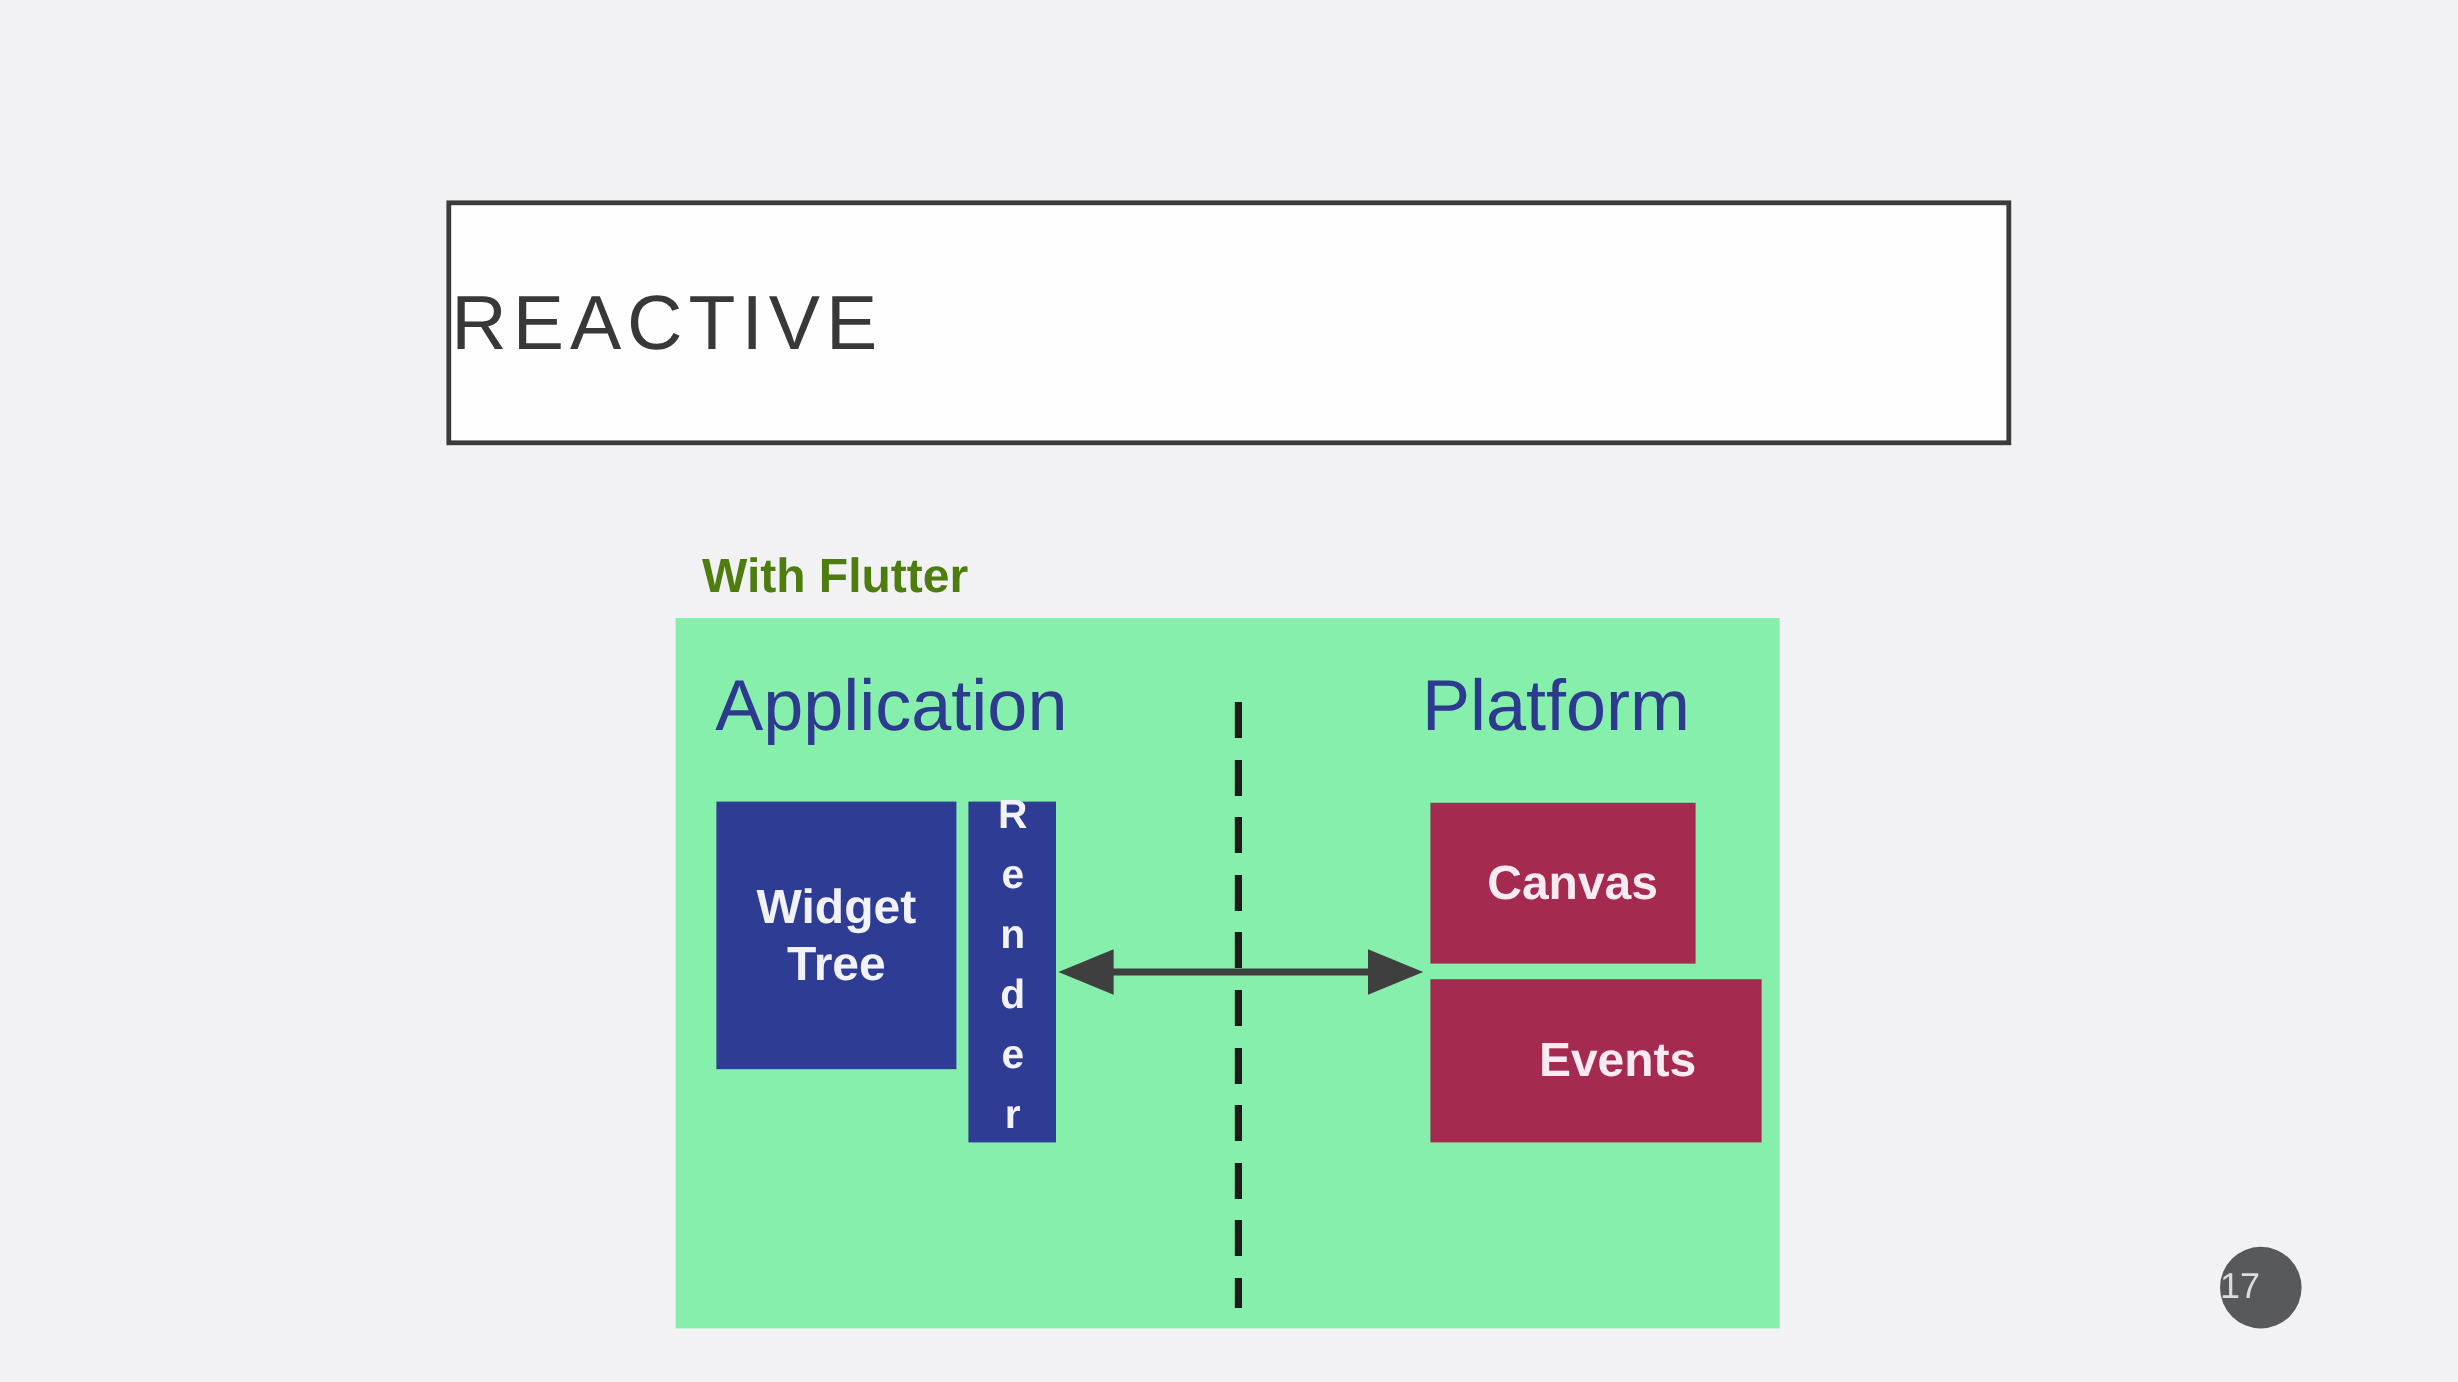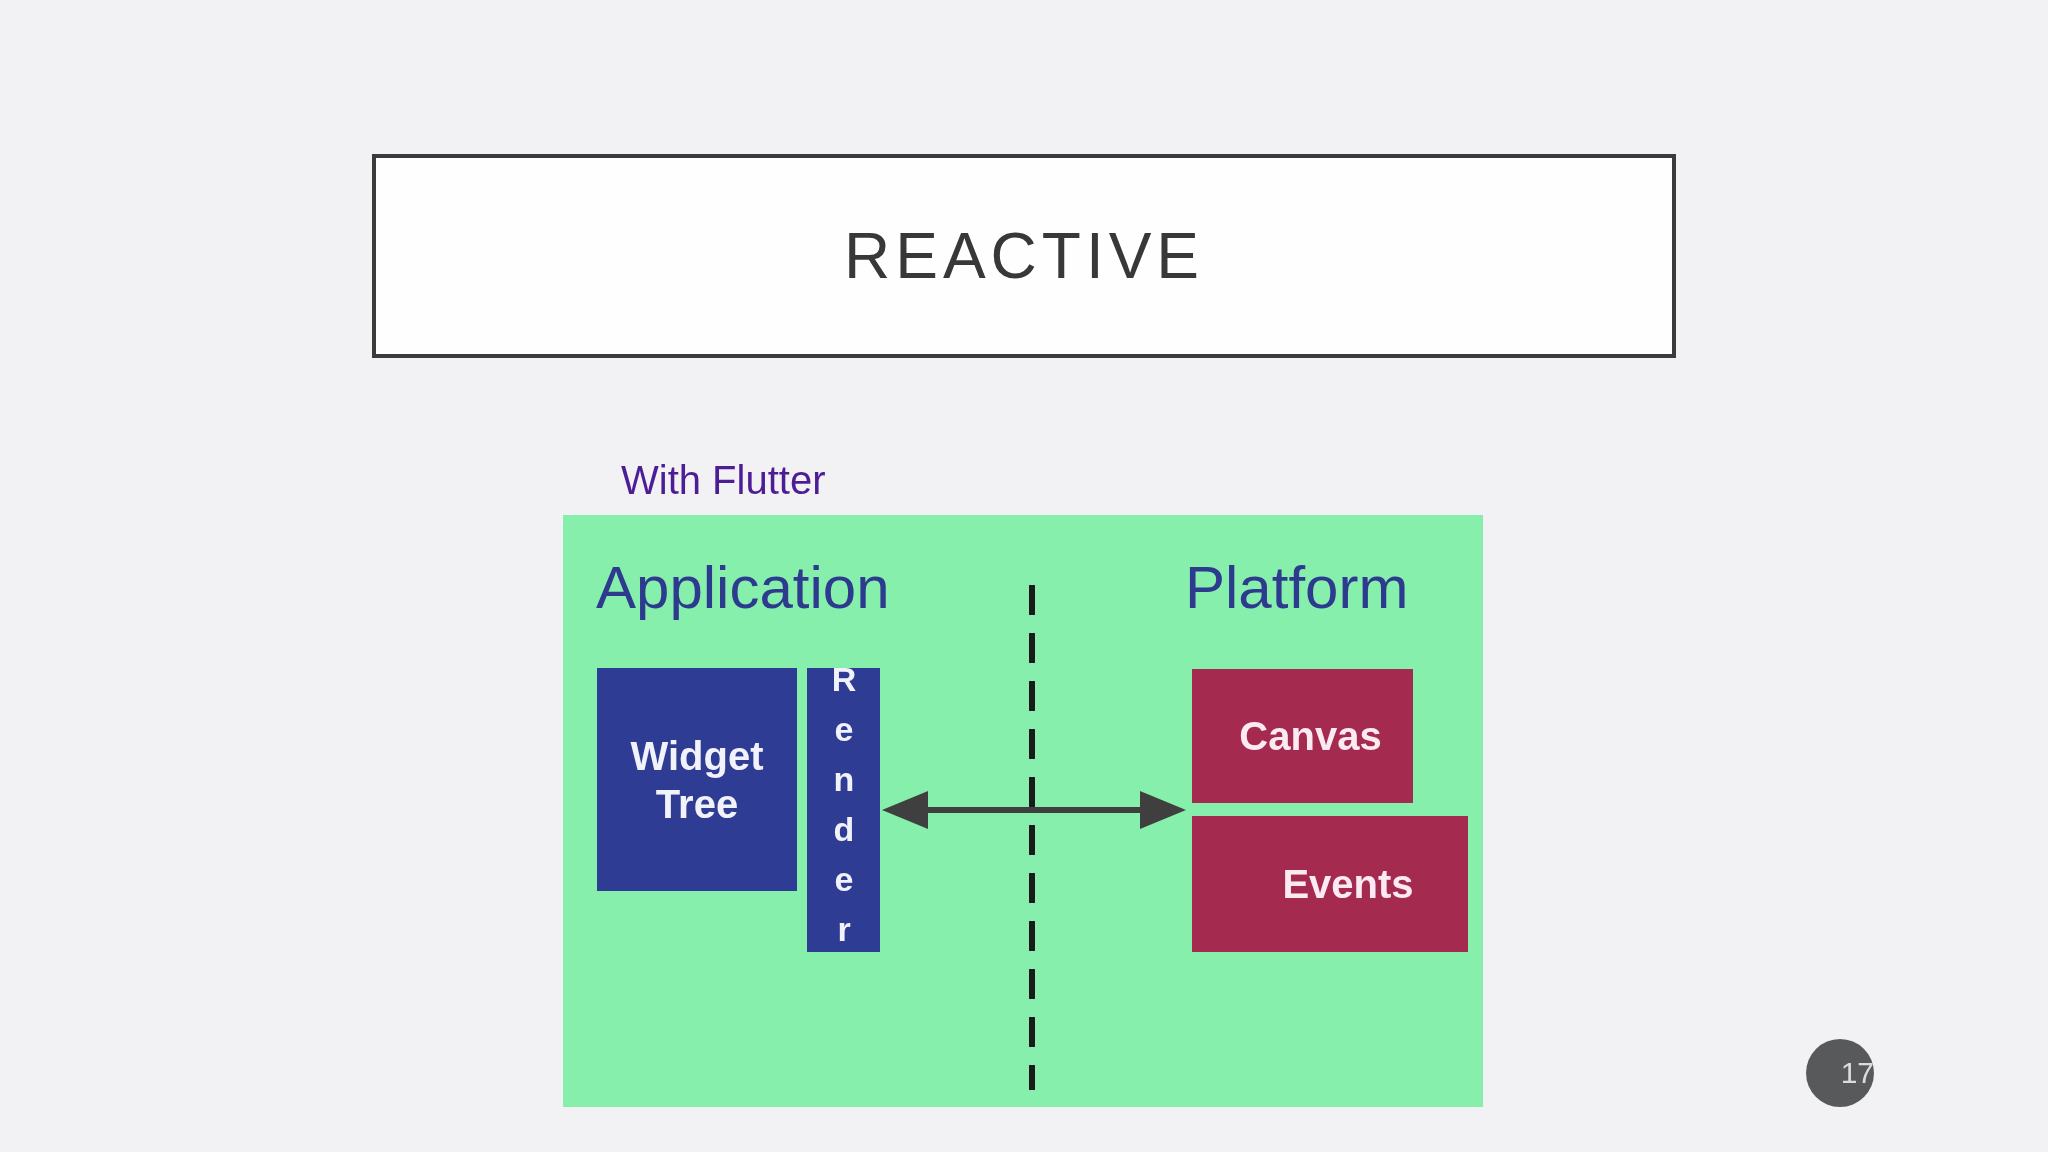--- a/index.html
+++ b/index.html
@@ -12,46 +12,45 @@
     position: relative;
     background: #f2f1f3;
     font-family: "Liberation Sans", sans-serif;
     overflow: hidden;
   }
 
   
   .title-box {
     position: absolute;
     left: 372px;
-    top: 154px;
+    top: 167px;
     width: 1304px;
     height: 204px;
     box-sizing: border-box;
     background: #fefefe;
     border: 4px solid #3b3b3b;
     display: flex;
     align-items: center;
-    justify-content: center;
+    justify-content: flex-start;
   }
   .title-text {
     font-size: 64px;
     font-weight: 300;
     letter-spacing: 5px;
     color: #383838;
   }
 
   
   .subtitle {
     position: absolute;
     left: 585px;
     top: 458px;
     font-size: 40px;
-    font-weight: 400;
-    color: #4c1d95;
-    margin-left: 36px;
+    font-weight: 700;
+    color: #4d7c0f;
   }
 
   
   .diagram-panel {
     position: absolute;
     left: 563px;
     top: 515px;
     width: 920px;
     height: 592px;
     background: #86efac;
@@ -134,27 +133,27 @@
   
   .arrow-wrap {
     position: absolute;
     left: 317px; top: 271px;
     width: 308px; height: 48px;
   }
 
   
   .page-badge {
     position: absolute;
-    left: 1806px; top: 1039px;
+    left: 1850px; top: 1039px;
     width: 68px; height: 68px;
     border-radius: 50%;
     background: #58595b;
     display: flex;
     align-items: center;
-    justify-content: flex-end;
+    justify-content: flex-start;
   }
   .page-num {
     font-size: 30px;
     font-weight: 300;
     color: #dcdcdc;
   }
 </style>
 </head>
 <body>
 

